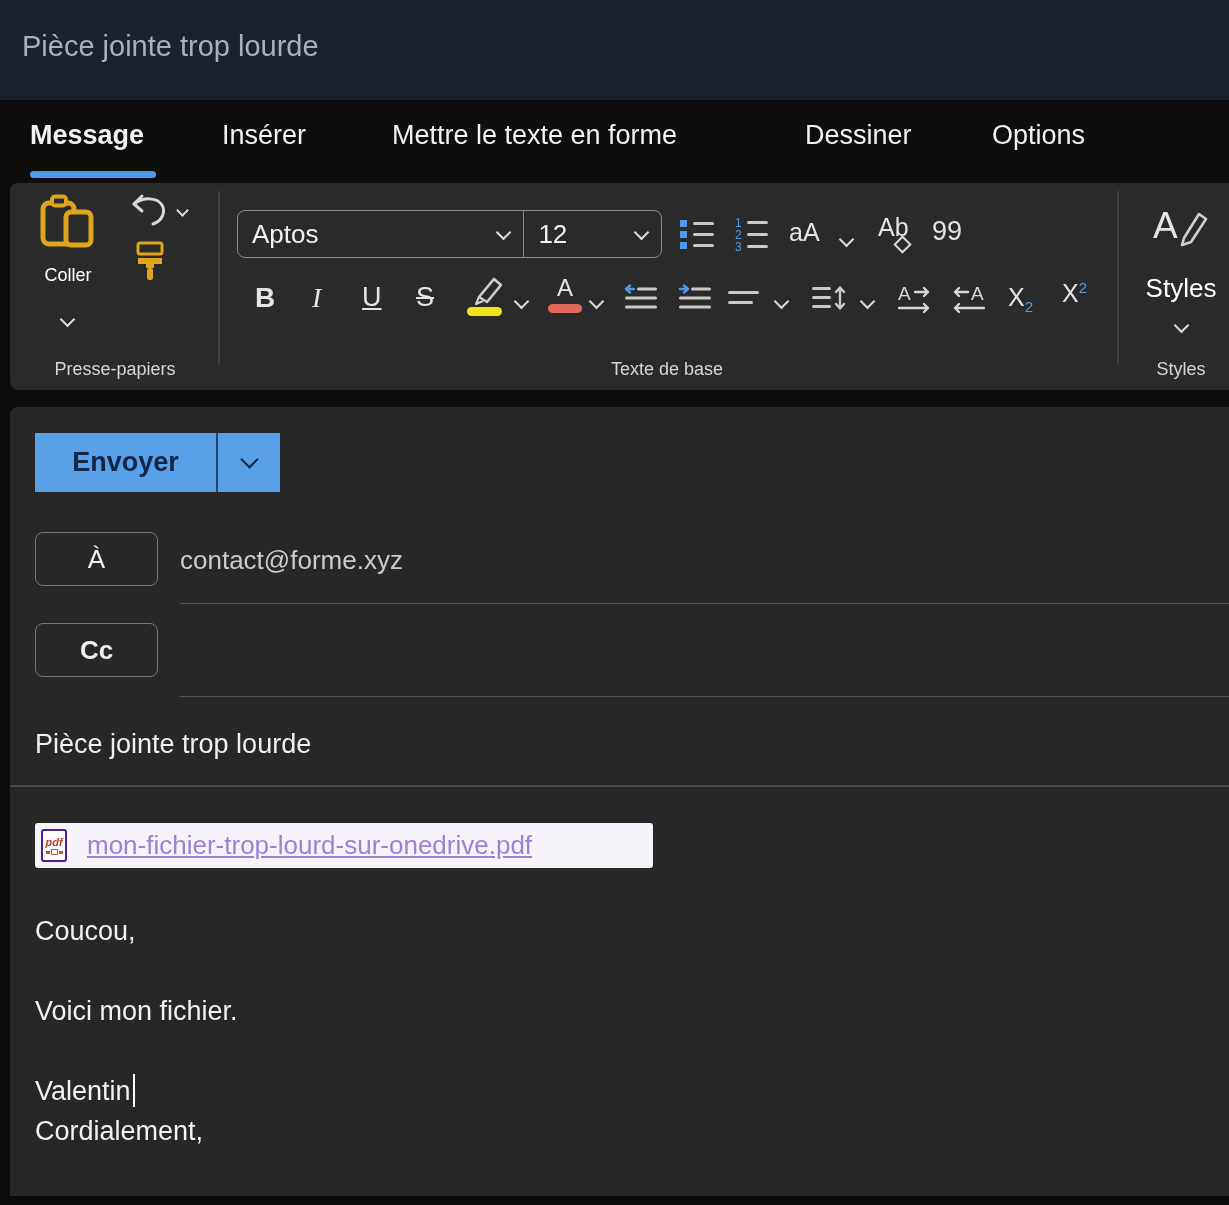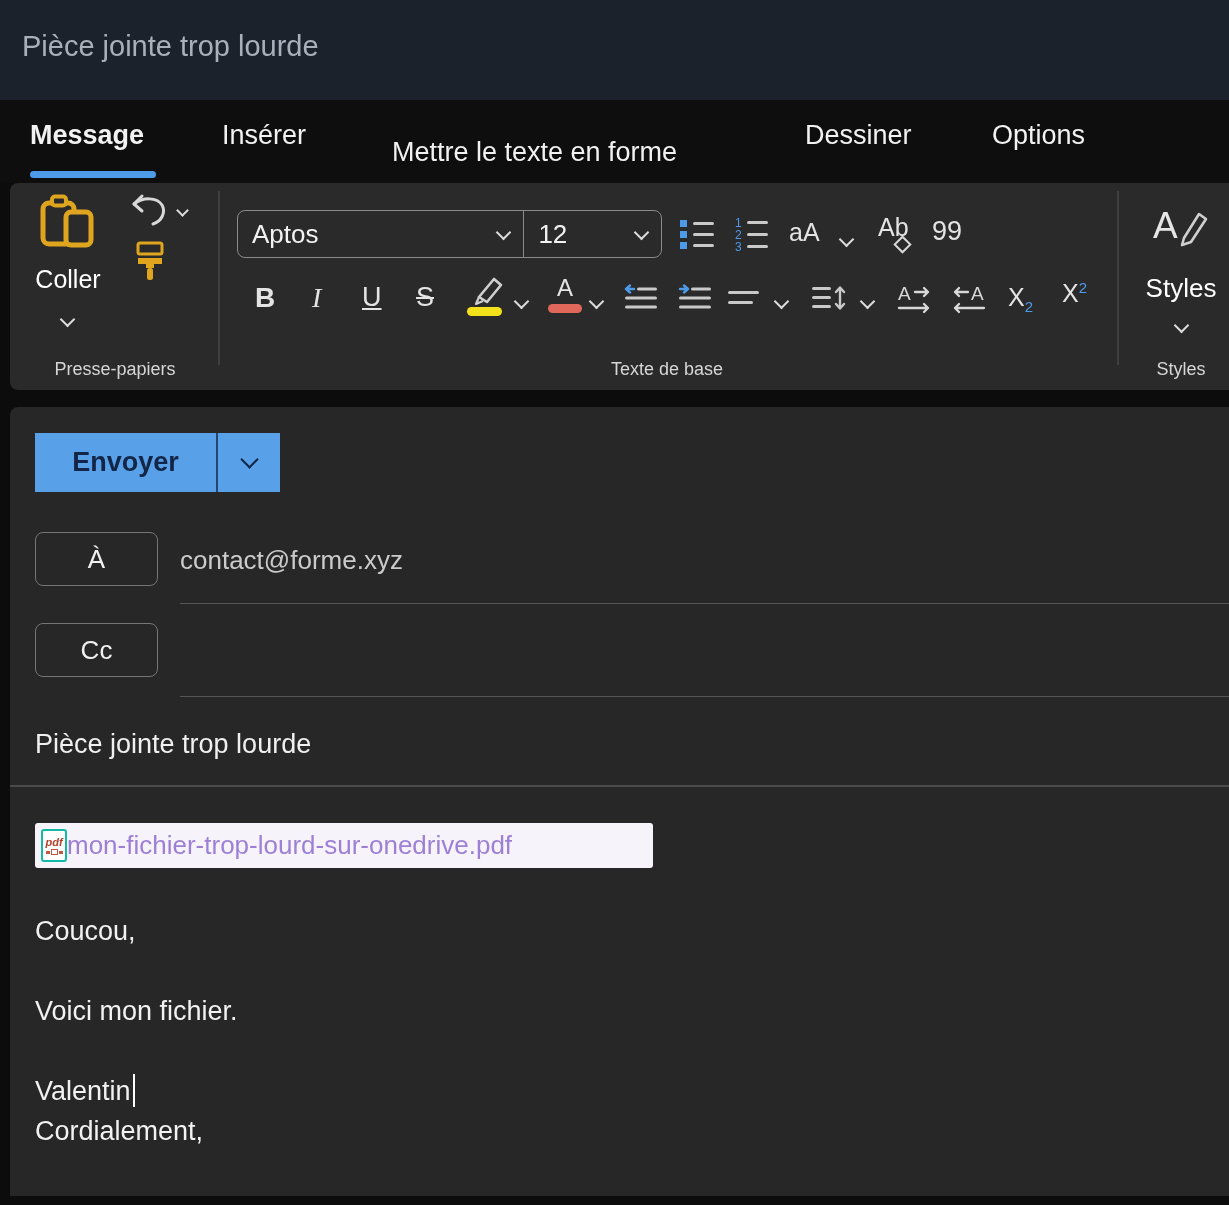--- a/index.html
+++ b/index.html
@@ -44,62 +44,62 @@
   .send-drop{flex:1;display:flex;align-items:center;justify-content:center;}
   .chev-dark{display:inline-block;width:11px;height:11px;border-right:2.4px solid #132647;border-bottom:2.4px solid #132647;transform:rotate(45deg);margin-top:-6px;}
 
   .field-btn{width:123px;height:54px;border:1.4px solid #767676;border-radius:8px;display:flex;align-items:center;
              justify-content:center;font-size:26px;color:#f0f0f0;box-sizing:border-box;}
   .field-line{height:1.4px;background:#565656;}
   .recip{font-size:26px;color:#cbcbcb;}
 
   .chip{left:25px;top:416px;width:618px;height:45px;background:#f7f3fb;border-radius:3px;display:flex;align-items:center;
         padding:0 6px;box-sizing:border-box;overflow:hidden;}
-  .pdf-ico{width:26px;height:33px;border:2px solid #14b8a6;border-radius:3px;box-sizing:border-box;background:#fff;
+  .pdf-ico{width:26px;height:33px;border:2px solid #4c1d95;border-radius:3px;box-sizing:border-box;background:#fff;
            display:flex;flex-direction:column;align-items:center;justify-content:center;flex:none;}
   .pdf-txt{font-size:11px;line-height:12px;font-weight:700;font-style:italic;color:#b5402a;}
   .pdf-bits{display:flex;align-items:center;gap:1px;margin-top:1px;}
   .pdf-bits .dash{width:4px;height:3px;background:#c0593f;}
   .pdf-bits .sq{width:7px;height:6px;border:1.5px solid #c0593f;box-sizing:border-box;background:#fff;}
-  .chip-link{font-size:26px;color:#9d80d6;white-space:nowrap;margin-left:0;cursor:pointer;}
+  .chip-link{font-size:26px;color:#9d80d6;text-decoration:underline;white-space:nowrap;margin-left:20px;cursor:pointer;}
 
   .subject{font-size:27px;color:#f0f0f0;}
   .content-div{height:2px;background:#4a4a4a;}
   .body-area{left:25px;top:504px;width:1160px;font-size:27px;color:#f2f2f2;}
   .body-line{height:40px;line-height:40px;white-space:pre;}
   .cursor{display:inline-block;width:2px;height:33px;background:#fff;vertical-align:-7px;margin-left:2px;}
 </style>
 </head>
 <body>
 
 <div class="stage">
 
   <div class="abs titlebar">
     <div class="abs title">Pièce jointe trop lourde</div>
   </div>
 
   <div class="abs tabbar">
     <div class="abs tab active" style="left:30px;">Message</div>
     <div class="abs tab" style="left:222px;">Insérer</div>
-    <div class="abs tab" style="left:392px;margin-top:17px;">Mettre le texte en forme</div>
+    <div class="abs tab" style="left:392px;">Mettre le texte en forme</div>
     <div class="abs tab" style="left:805px;">Dessiner</div>
     <div class="abs tab" style="left:992px;">Options</div>
     <div class="abs tab-underline"></div>
   </div>
 
   <div class="abs ribbon">
 
     <div class="abs" style="left:28px;top:10px;width:60px;height:56px;">
       <svg width="60" height="56" viewBox="0 0 60 56">
         <rect x="5" y="10" width="31" height="41" rx="6" fill="none" stroke="#dfa51f" stroke-width="5"></rect>
         <rect x="14" y="3.5" width="14" height="9" rx="3" fill="#2a2a2a" stroke="#dfa51f" stroke-width="4"></rect>
         <rect x="28" y="19" width="25" height="33" rx="5" fill="#2a2a2a" stroke="#dfa51f" stroke-width="5"></rect>
       </svg>
     </div>
-    <div class="abs" style="left:8px;top:82px;width:100px;text-align:center;font-size:25px;color:#fff;">Coller</div>
+    <div class="abs" style="left:8px;top:82px;width:100px;text-align:center;font-size:18px;color:#fff;">Coller</div>
     <div class="abs" style="left:52px;top:128px;"><span class="chev"></span></div>
 
     <div class="abs" style="left:120px;top:10px;width:40px;height:36px;">
       <svg width="40" height="36" viewBox="0 0 40 36">
         <path d="M12 3 L4 11 L12 18" fill="none" stroke="#d8d8d8" stroke-width="3" stroke-linecap="round" stroke-linejoin="round"></path>
         <path d="M4 11 C13 4, 27 4, 32 12 C36 19, 32 28, 23 31" fill="none" stroke="#d8d8d8" stroke-width="3" stroke-linecap="round"></path>
       </svg>
     </div>
     <div class="abs" style="left:168px;top:18px;"><span class="chev sm"></span></div>
 
@@ -256,21 +256,21 @@
         <span class="chev-dark"></span>
       </div>
     </div>
 
     <div class="abs field-btn" style="left:25px;top:125px;">À</div>
     <div class="abs" style="left:170px;top:125px;width:1049px;height:56px;">
       <div class="recip" style="margin-top:13px;">contact@forme.xyz</div>
     </div>
     <div class="abs field-line" style="left:170px;top:196px;width:1049px;"></div>
 
-    <div class="abs field-btn" style="left:25px;top:216px;">Cc</div>
+    <div class="abs field-btn" style="left:25px;top:216px;font-weight:bold;">Cc</div>
     <div class="abs" style="left:170px;top:216px;width:1049px;height:56px;"></div>
     <div class="abs field-line" style="left:170px;top:289px;width:1049px;"></div>
 
     <div class="abs subject" style="left:25px;top:322px;width:1160px;">Pièce jointe trop lourde</div>
 
     <div class="abs content-div" style="left:0;top:378px;width:1219px;"></div>
 
     <div class="abs chip">
       <div class="pdf-ico">
         <div class="pdf-txt">pdf</div>

